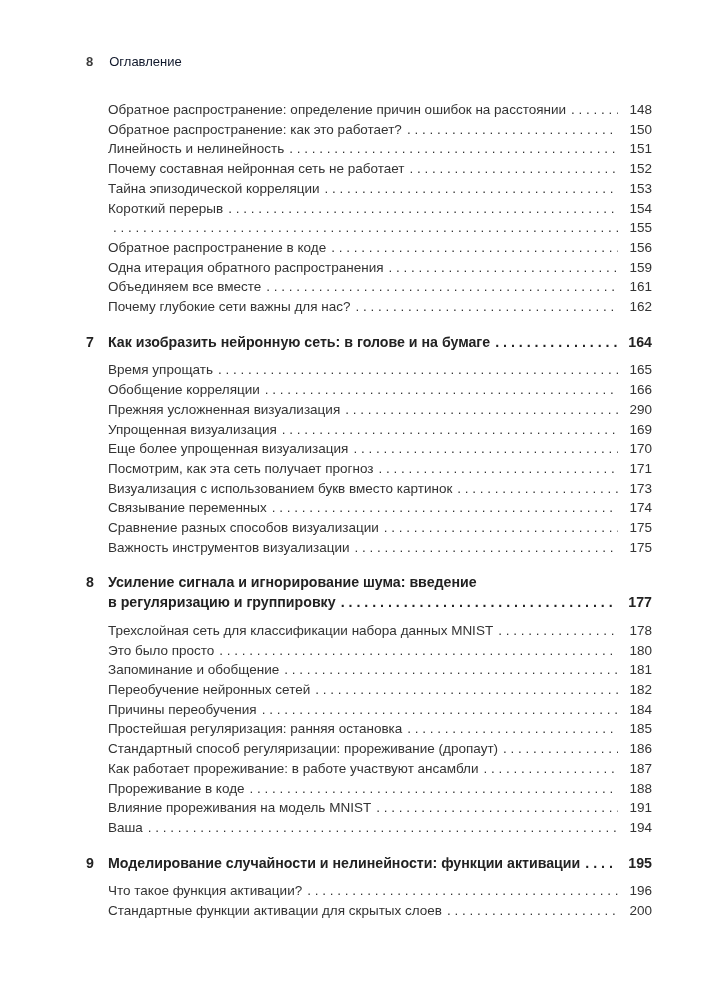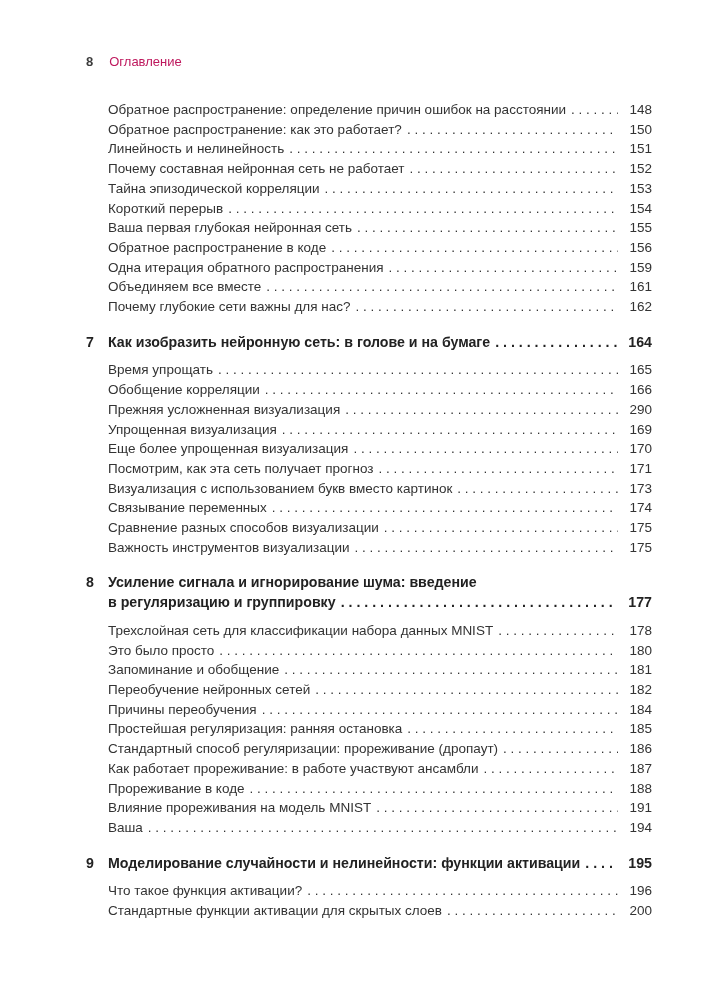--- a/index.html
+++ b/index.html
@@ -21,21 +21,21 @@
   .page-header {
     display: flex;
     align-items: baseline;
     gap: 16px;
     font-size: 13px;
     line-height: 16px;
     color: #4a4a4a;
     margin-bottom: 30px;
   }
   .page-header .pgnum { font-weight: bold; color: #3c3c3c; }
-  .page-header .hdr-title { color: #be185d; text-align: center; }
+  .page-header .hdr-title { color: #0f172a; text-align: center; }
 
   .toc-list { width: 100%; }
 
   .toc-entry {
     display: flex;
     align-items: baseline;
     margin-left: 22px;
     font-size: 13.5px;
     line-height: 19.7px;
     color: #333333;
@@ -102,21 +102,20 @@
         <span class="title">Тайна эпизодической корреляции</span>
         <span class="leader"></span>
         <span class="pagenum">153</span>
       </div>
       <div class="toc-entry">
         <span class="title">Короткий перерыв</span>
         <span class="leader"></span>
         <span class="pagenum">154</span>
       </div>
       <div class="toc-entry">
-        <span class="title">Ваша первая глубокая нейронная сеть</span>
         <span class="leader"></span>
         <span class="pagenum">155</span>
       </div>
       <div class="toc-entry">
         <span class="title">Обратное распространение в коде</span>
         <span class="leader"></span>
         <span class="pagenum">156</span>
       </div>
       <div class="toc-entry">
         <span class="title">Одна итерация обратного распространения</span>

